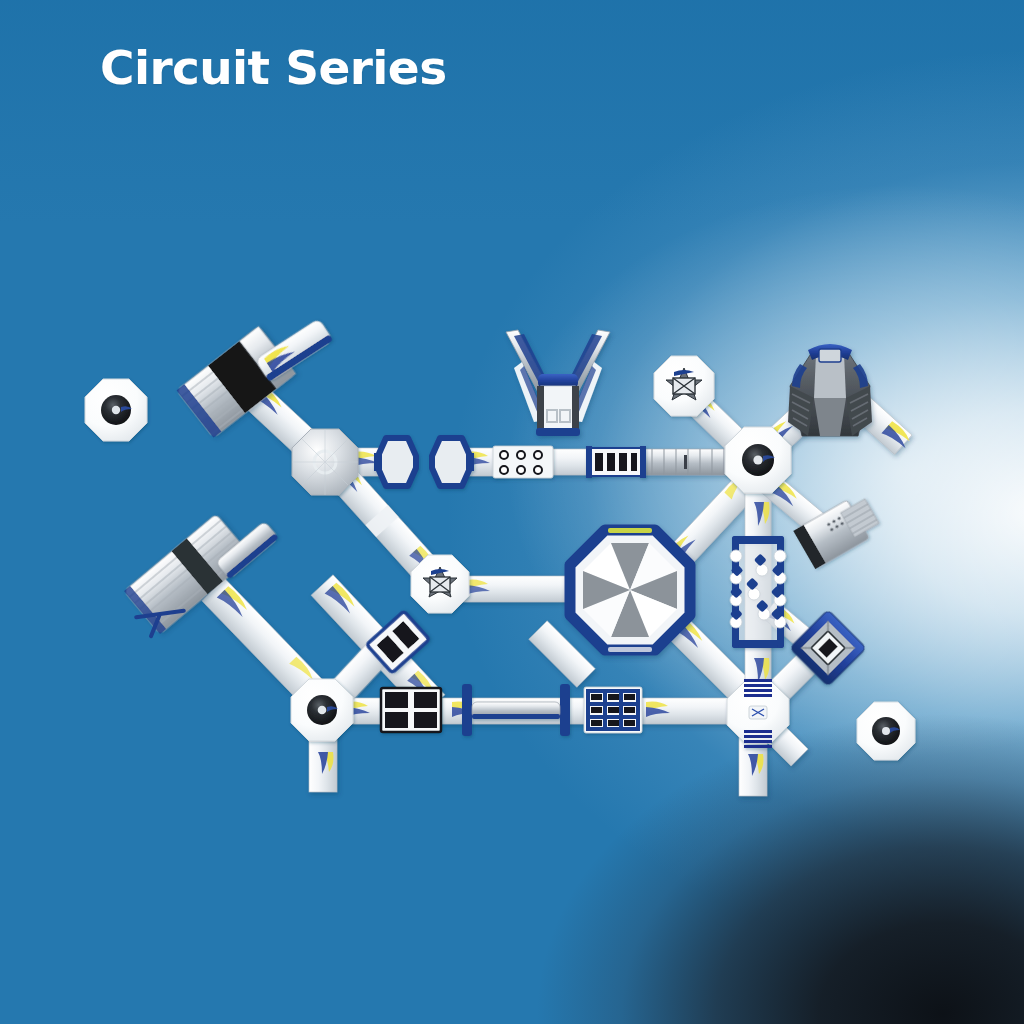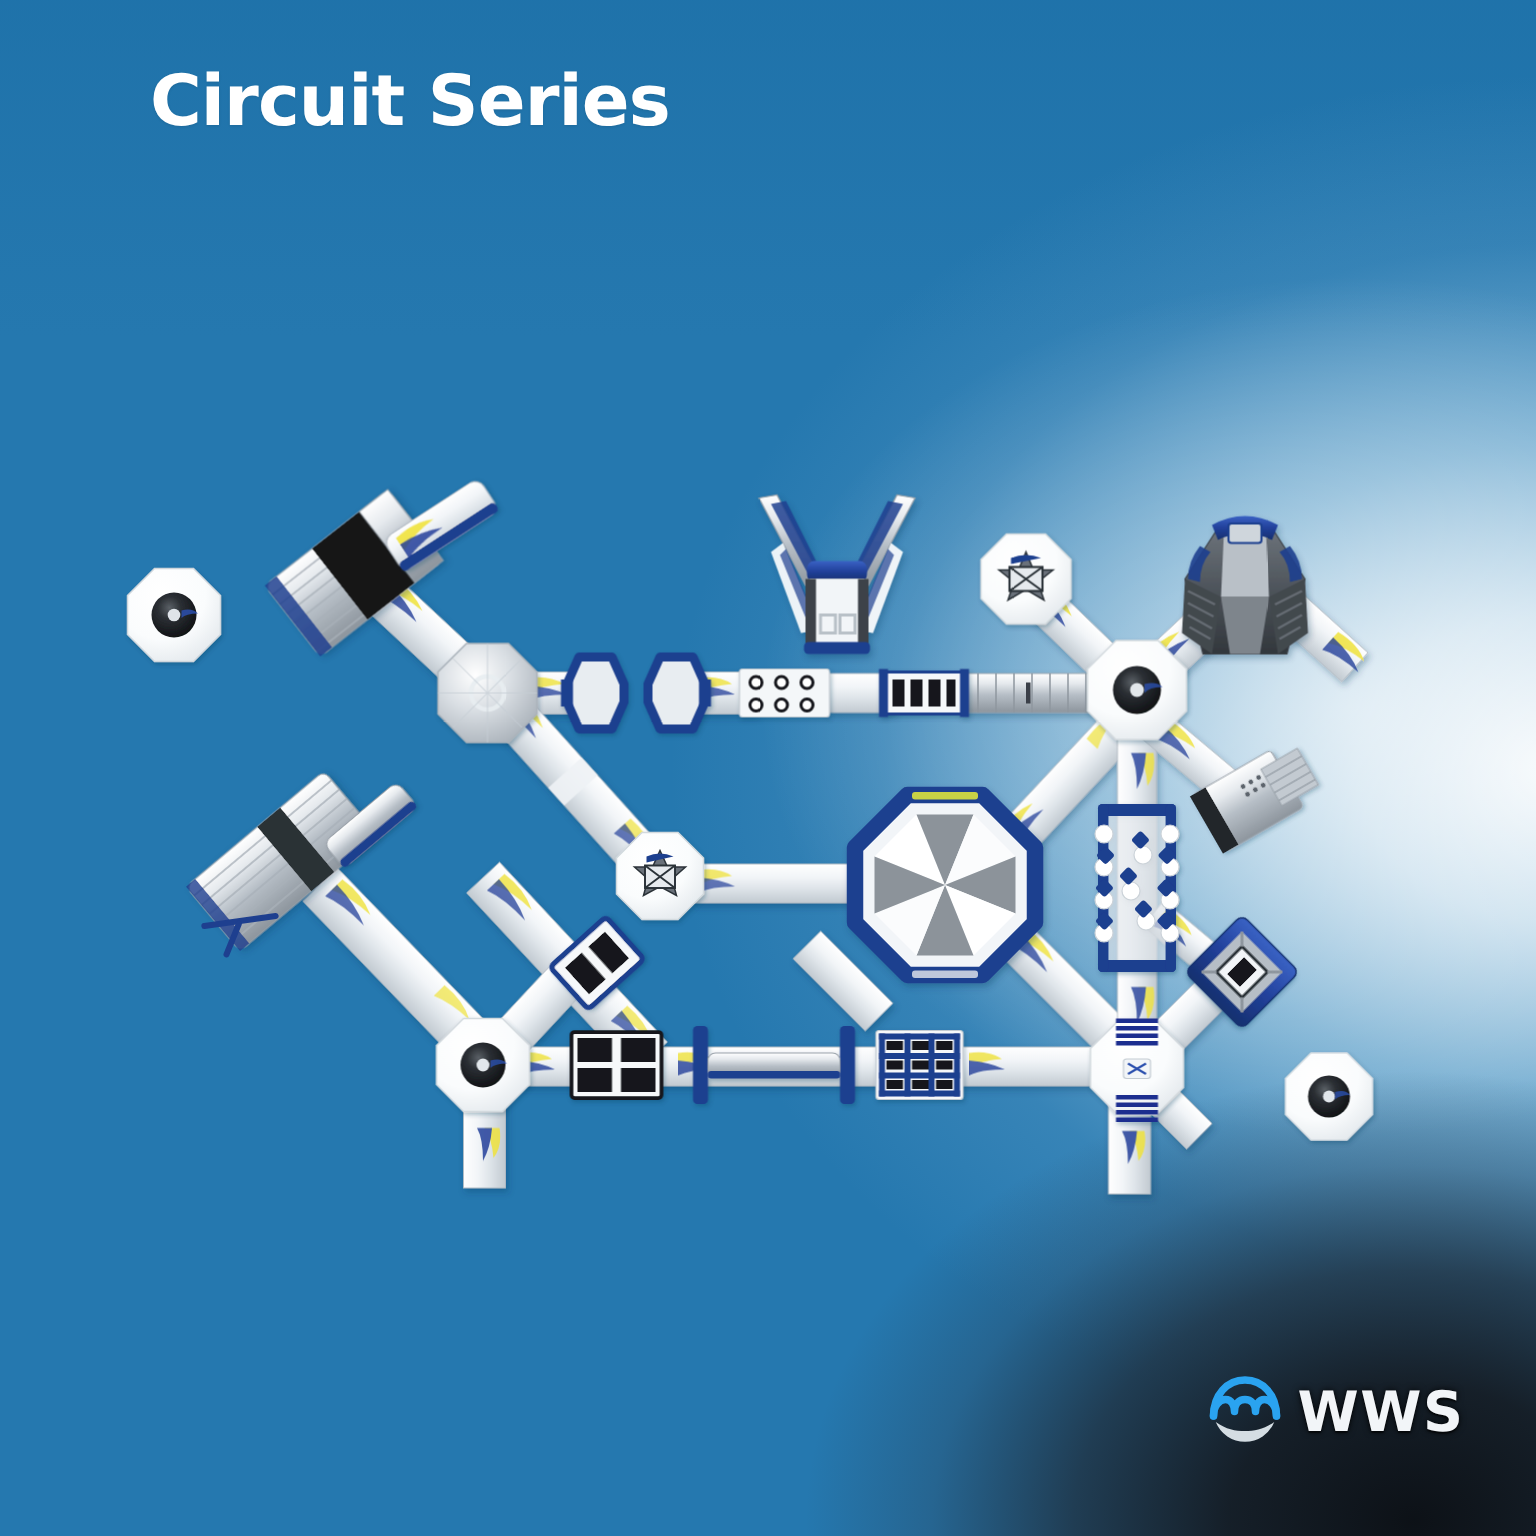--- a/index.html
+++ b/index.html
@@ -593,25 +593,14 @@
 
     <g filter="url(#shs)" transform="translate(886,731)">
       <polygon points="-29,-12 -12,-29 12,-29 29,-12 29,12 12,29 -12,29 -29,12" fill="url(#gPlat)" stroke="#d7dee3" stroke-width="1"></polygon>
       <circle cx="0" cy="0" r="14" fill="url(#gTramp)"></circle>
       <circle cx="0" cy="0" r="4" fill="#e2e7eb"></circle>
       <path d="M4,-3 q7,-2 10,2 q-7,0 -10,3 Z" fill="#2b4fae" opacity=".8"></path>
     </g>
 
   </svg>
 
-  <div class="logo">
-    <div class="logo-mark">
-      <svg viewBox="0 0 52 52" width="52" height="52" xmlns="http://www.w3.org/2000/svg">
-        <path d="M4,28 a22,22 0 0 1 44,0 a22,22 0 0 1 -44,0 Z" fill="none"></path>
-        <path d="M5,29 C5,15 14,5 26,5 C38,5 47,15 47,29" fill="none" stroke="#2aa3f0" stroke-width="5" stroke-linecap="round"></path>
-        <path d="M5,29 c0,-7 4,-11 8,-11 c4,0 6,4 6,8 c0,-5 3,-8 7,-8 c4,0 7,3 7,8 c0,-4 2,-8 6,-8 c4,0 8,4 8,11" fill="none" stroke="#2aa3f0" stroke-width="5" stroke-linecap="round" stroke-linejoin="round"></path>
-        <path d="M6.5,33 a21,21 0 0 0 39,0 c-7,5 -13,6 -19.5,6 c-6.5,0 -12.5,-1 -19.5,-6 Z" fill="#d4dde3"></path>
-      </svg>
-    </div>
-    <div class="logo-text">WWS</div>
-  </div>
 
 </div>
 
 </body></html>

